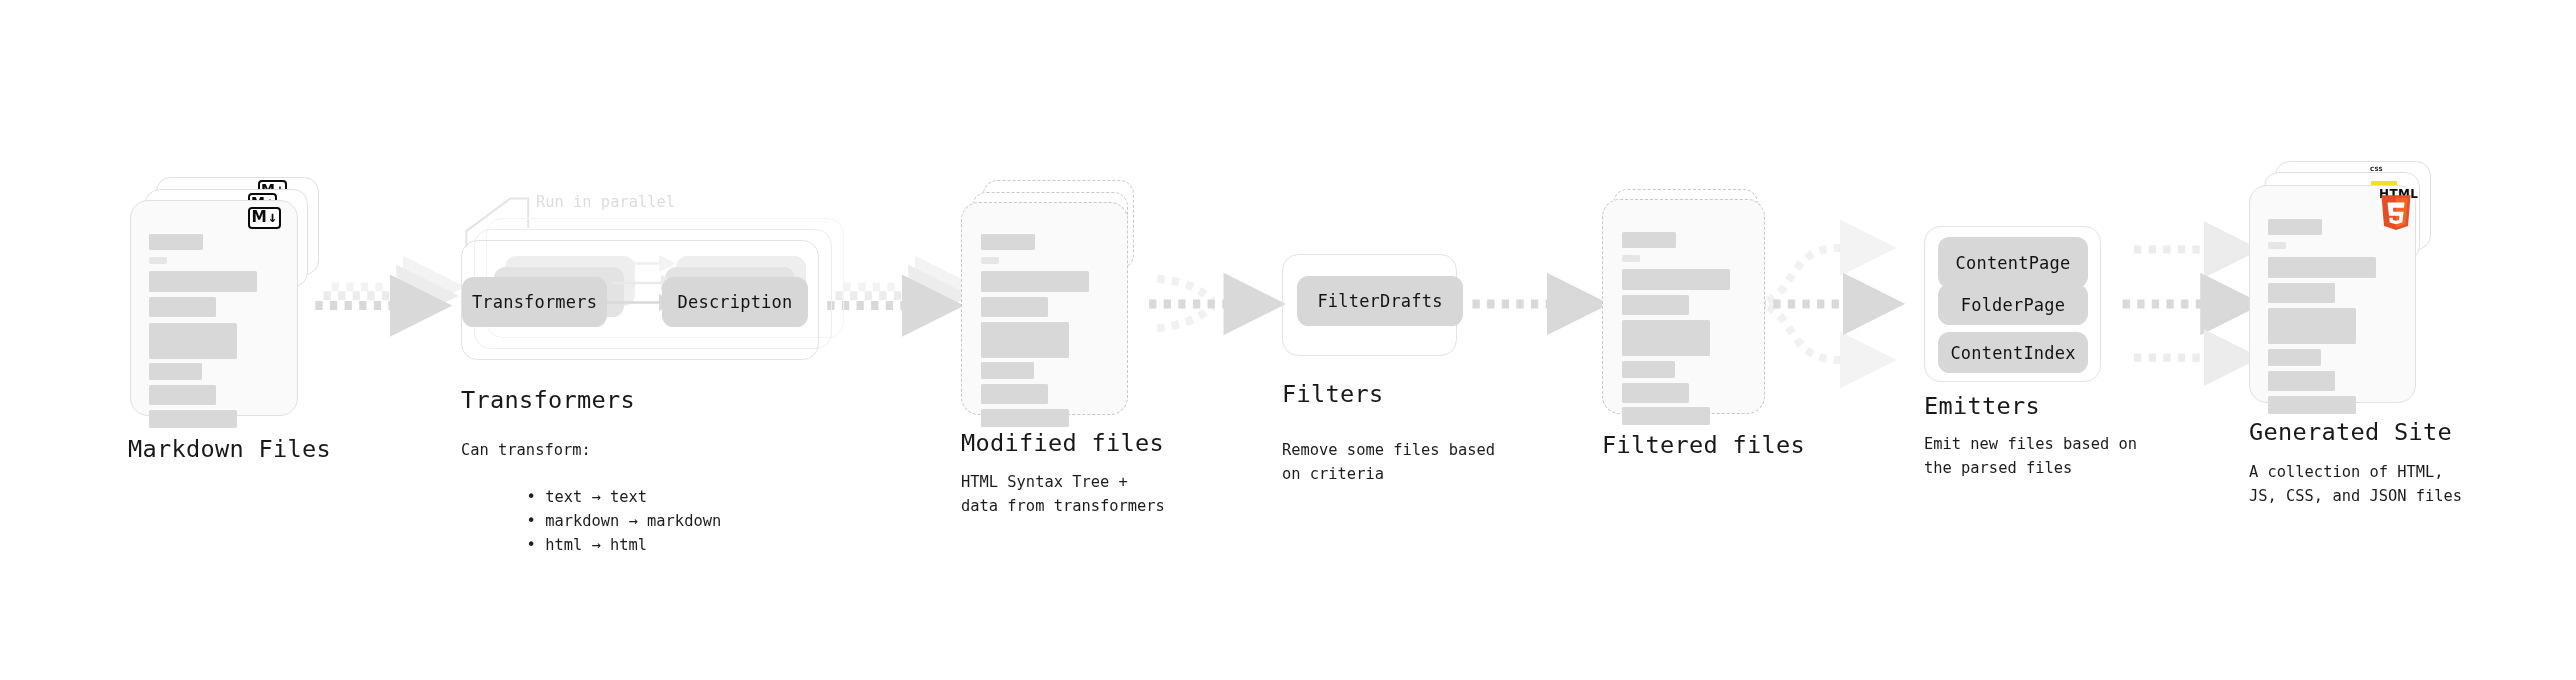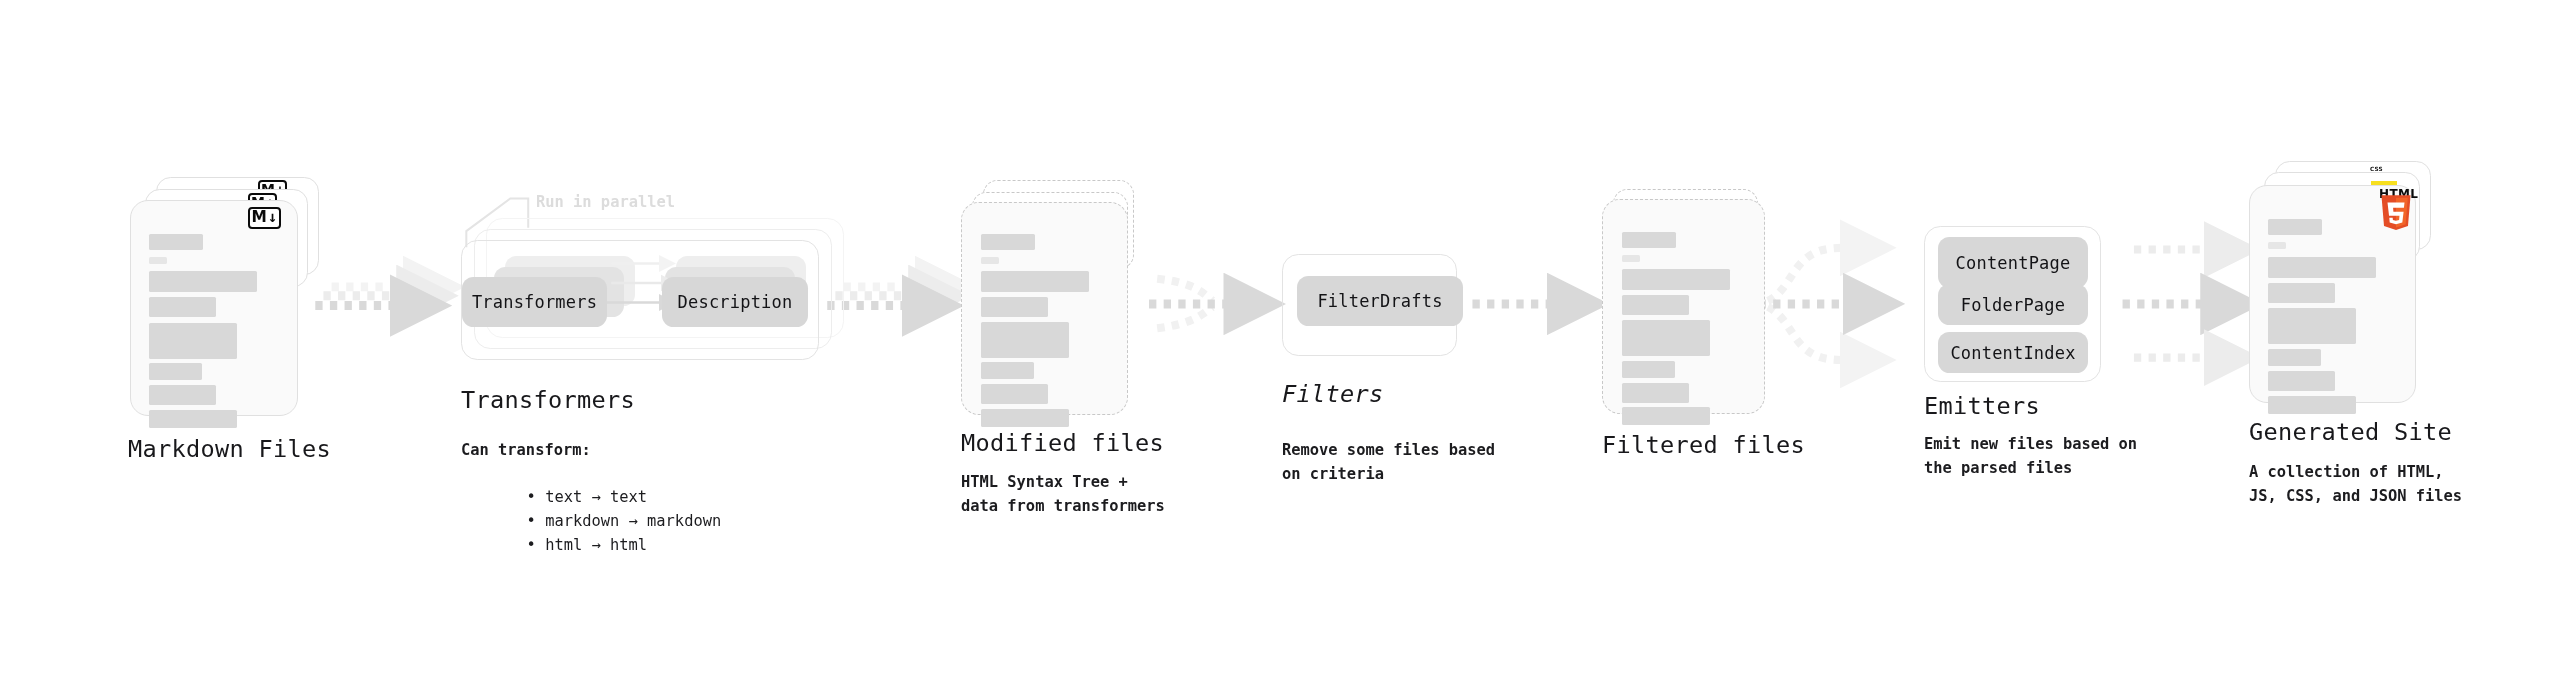--- a/index.html
+++ b/index.html
@@ -20,21 +20,21 @@
   .bar{position:absolute;background:#d8d8d8;border-radius:1.6px;}
   .bar.faint{background:#e6e6e6;}
 
   
   .title{
     position:absolute;font-size:23.6px;color:#18181b;letter-spacing:0.3px;
     white-space:nowrap;font-weight:400;
   }
   .caption{
     position:absolute;font-size:15.4px;color:#1c1c1f;line-height:23.6px;
-    white-space:pre;font-weight:700;
+    white-space:pre;font-weight:400;
   }
   .sublist{
     position:absolute;font-size:15.4px;color:#1c1c1f;line-height:23.6px;
     white-space:pre;
   }
 
   
   .chip{
     position:absolute;border-radius:11.4px;background:#d7d7d7;
     display:flex;align-items:center;justify-content:center;
@@ -222,21 +222,21 @@
     <div class="caption" style="left:961px;top:471px;">HTML Syntax Tree +
 data from transformers</div>
   </div>
 
   <div>
     <div class="frame" style="left:1282px;top:254px;width:175px;height:102px;"></div>
     <div class="chip" style="left:1297px;top:276px;width:166px;height:50px;text-align:right;">
       <span>FilterDrafts</span>
     </div>
 
-    <div class="title" style="left:1282px;top:380px;font-style:italic;">Filters</div>
+    <div class="title" style="left:1282px;top:380px;">Filters</div>
     <div class="caption" style="left:1282px;top:423px;margin-top:16px;">Remove some files based
 on criteria</div>
   </div>
 
   <div>
     <div class="card dashed" style="left:1613px;top:189px;width:145px;height:89px;border-radius:14.6px;background:#fff;"></div>
     <div class="card dashed" style="left:1602px;top:199px;width:163px;height:215px;"></div>
 
     <div class="bar" style="left:1622px;top:232px;width:54px;height:16.3px;"></div>
     <div class="bar faint" style="left:1622px;top:255px;width:18px;height:6.5px;"></div>

